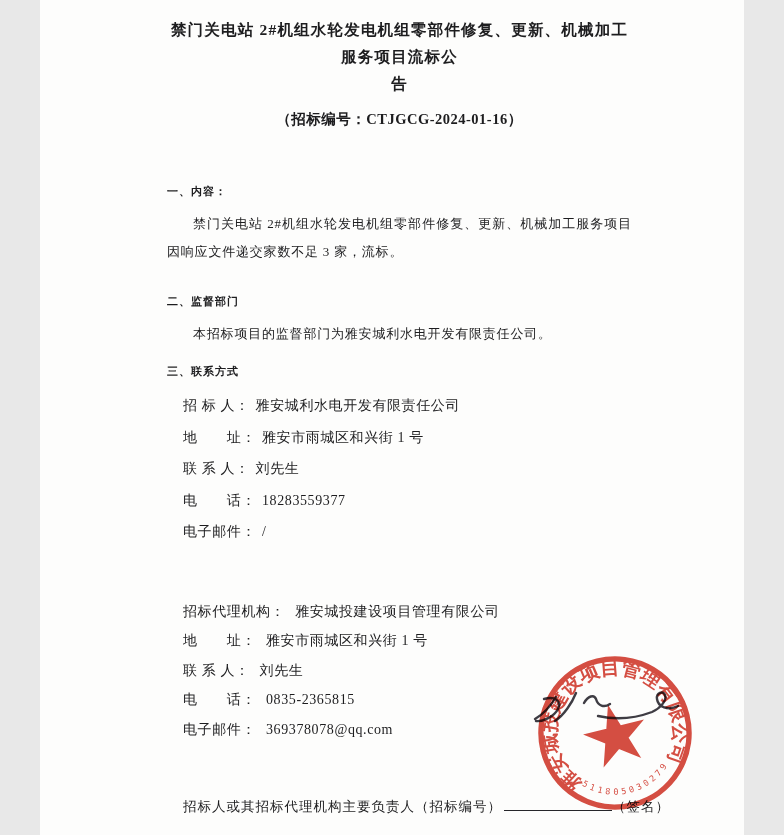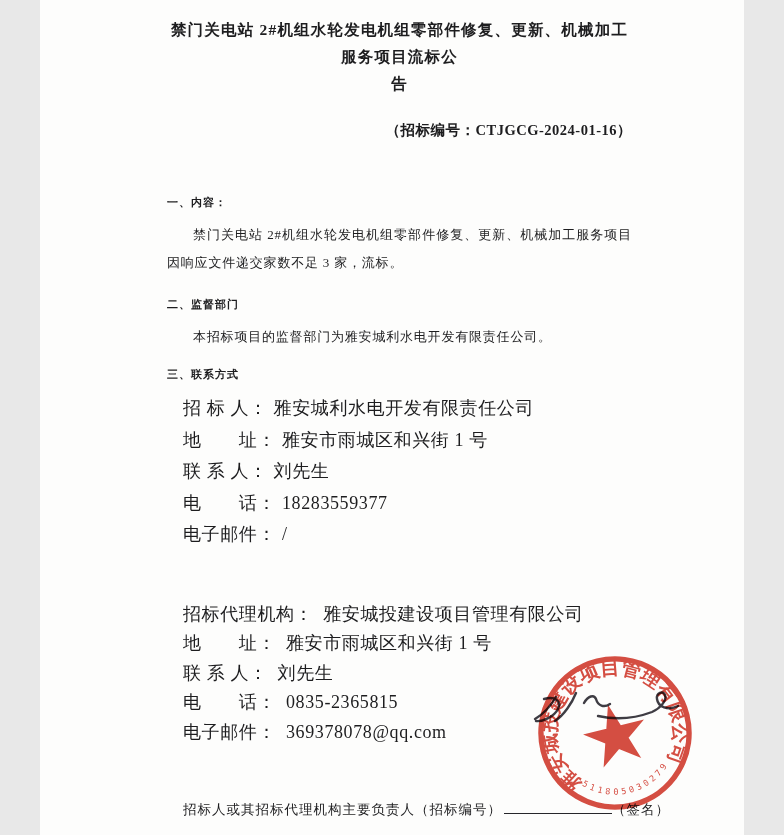--- a/index.html
+++ b/index.html
@@ -15,52 +15,52 @@
     overflow:hidden;
   }
   .title-line{
     text-align:center;
     font-size:15.5px;
     font-weight:bold;
     line-height:27px;
     letter-spacing:1.2px;
   }
   .tender-no{
-    text-align:right;
+    text-align:center;
     font-size:14.5px;
     font-weight:bold;
     line-height:24px;
-    margin-top:21px;
+    margin-top:10px;
     letter-spacing:.5px;
     font-family:Liberation Serif, serif;
   }
   h3.sec-head{
     margin:0;
     font-size:11px;
     font-weight:bold;
     line-height:20px;
     letter-spacing:1px;
   }
   .sec-head.first{margin-top:50px;}
-  .sec-head.second{margin-top:17px;}
+  .sec-head.second{margin-top:25px;}
   .sec-head.third{margin-top:13px;}
   p.par{
     margin:9px 0 0 0;
     font-size:13px;
     line-height:28px;
     text-indent:2em;
     text-align:justify;
     letter-spacing:.8px;
   }
   .contact-block{margin:0;}
   .contact-block.tenderer{margin-top:9px;}
   .contact-block.agency{margin-top:49px;}
   .c-row{
     padding-left:16px;
-    font-size:18px;
+    font-size:14px;
     letter-spacing:.6px;
   }
   .tenderer .c-row{line-height:31.5px;}
   .agency .c-row{line-height:29.5px;}
   .c-lbl{white-space:pre;}
   .c-val{margin-left:6px;}
   .agency .c-val{margin-left:10px;}
   .sign-row{
     font-size:13.5px;
     line-height:22px;

